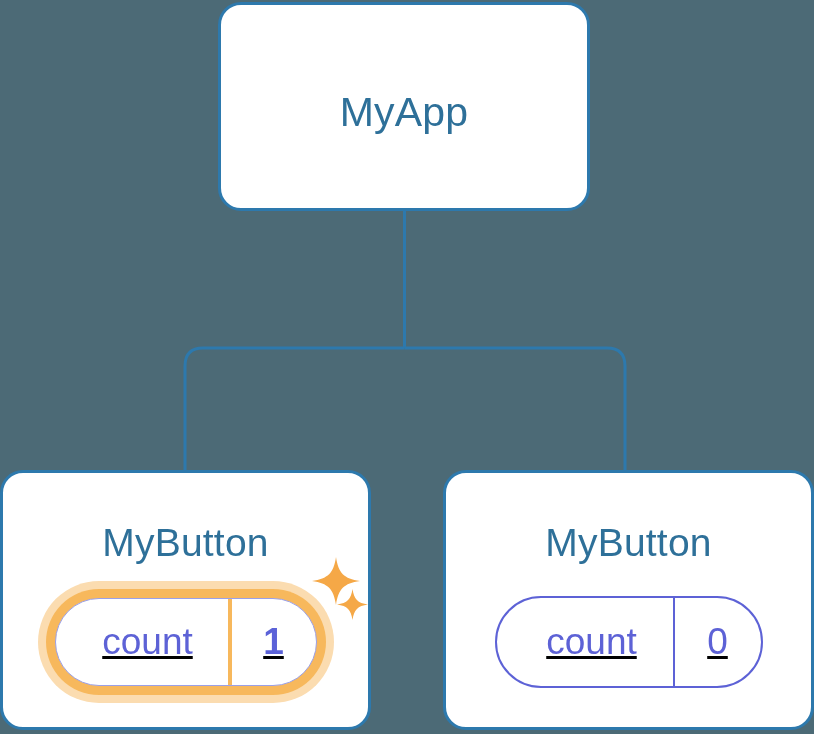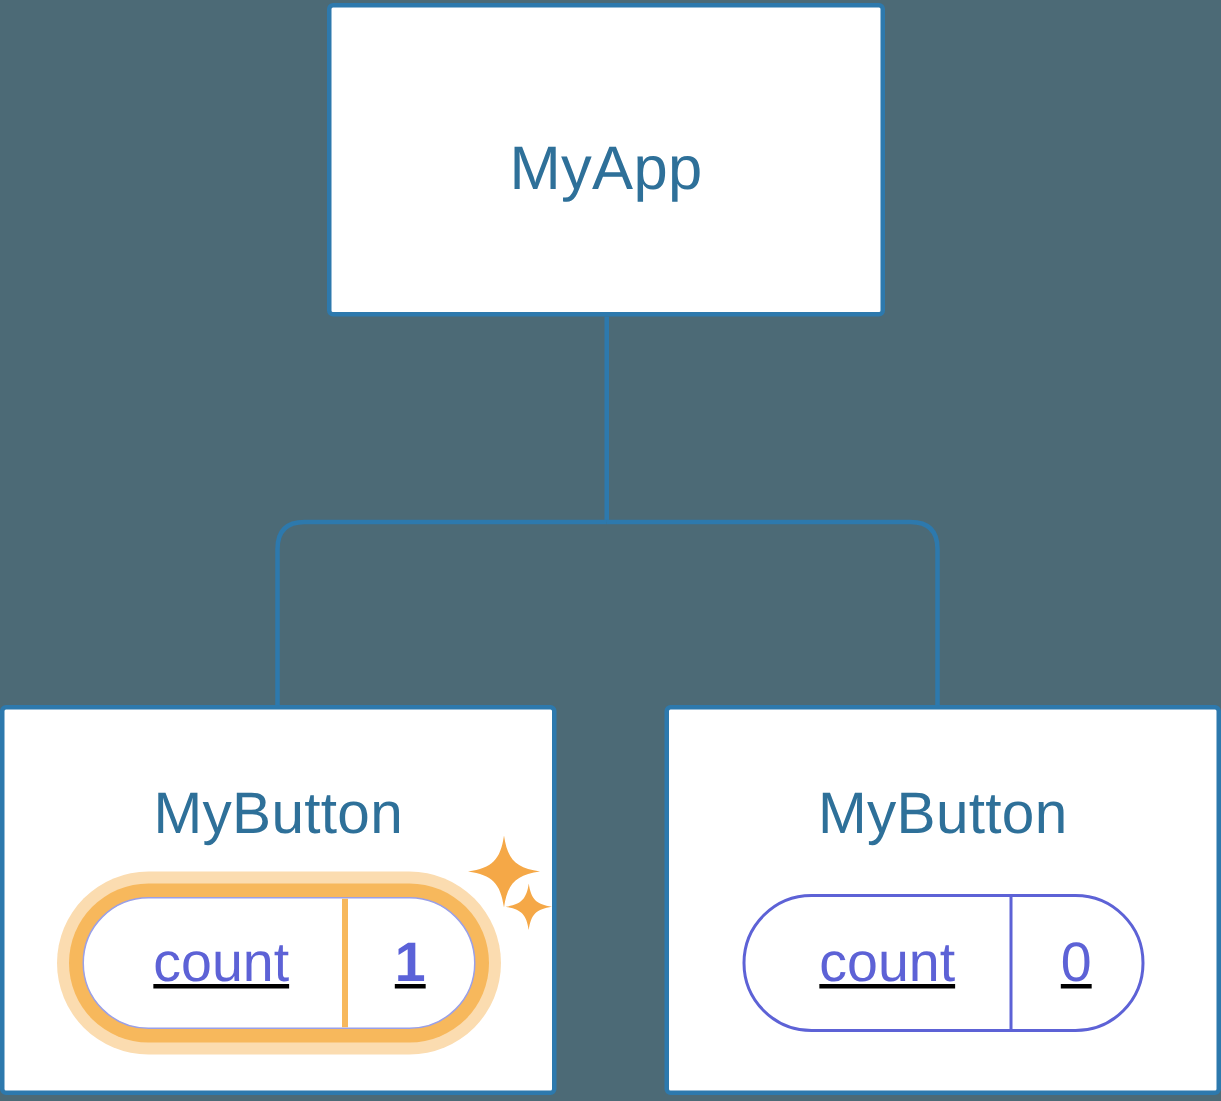--- a/index.html
+++ b/index.html
@@ -28,21 +28,21 @@
     width: 814px;
     height: 734px;
     pointer-events: none;
   }
 
   
   .node-box {
     position: absolute;
     background: #ffffff;
     border: 3px solid #2d79ad;
-    border-radius: 4px;
+    border-radius: 23px;
     box-sizing: border-box;
   }
   #node-root {
     left: 218px;
     top: 2px;
     width: 372px;
     height: 209px;
   }
   #node-child-left {
     left: 0px;

